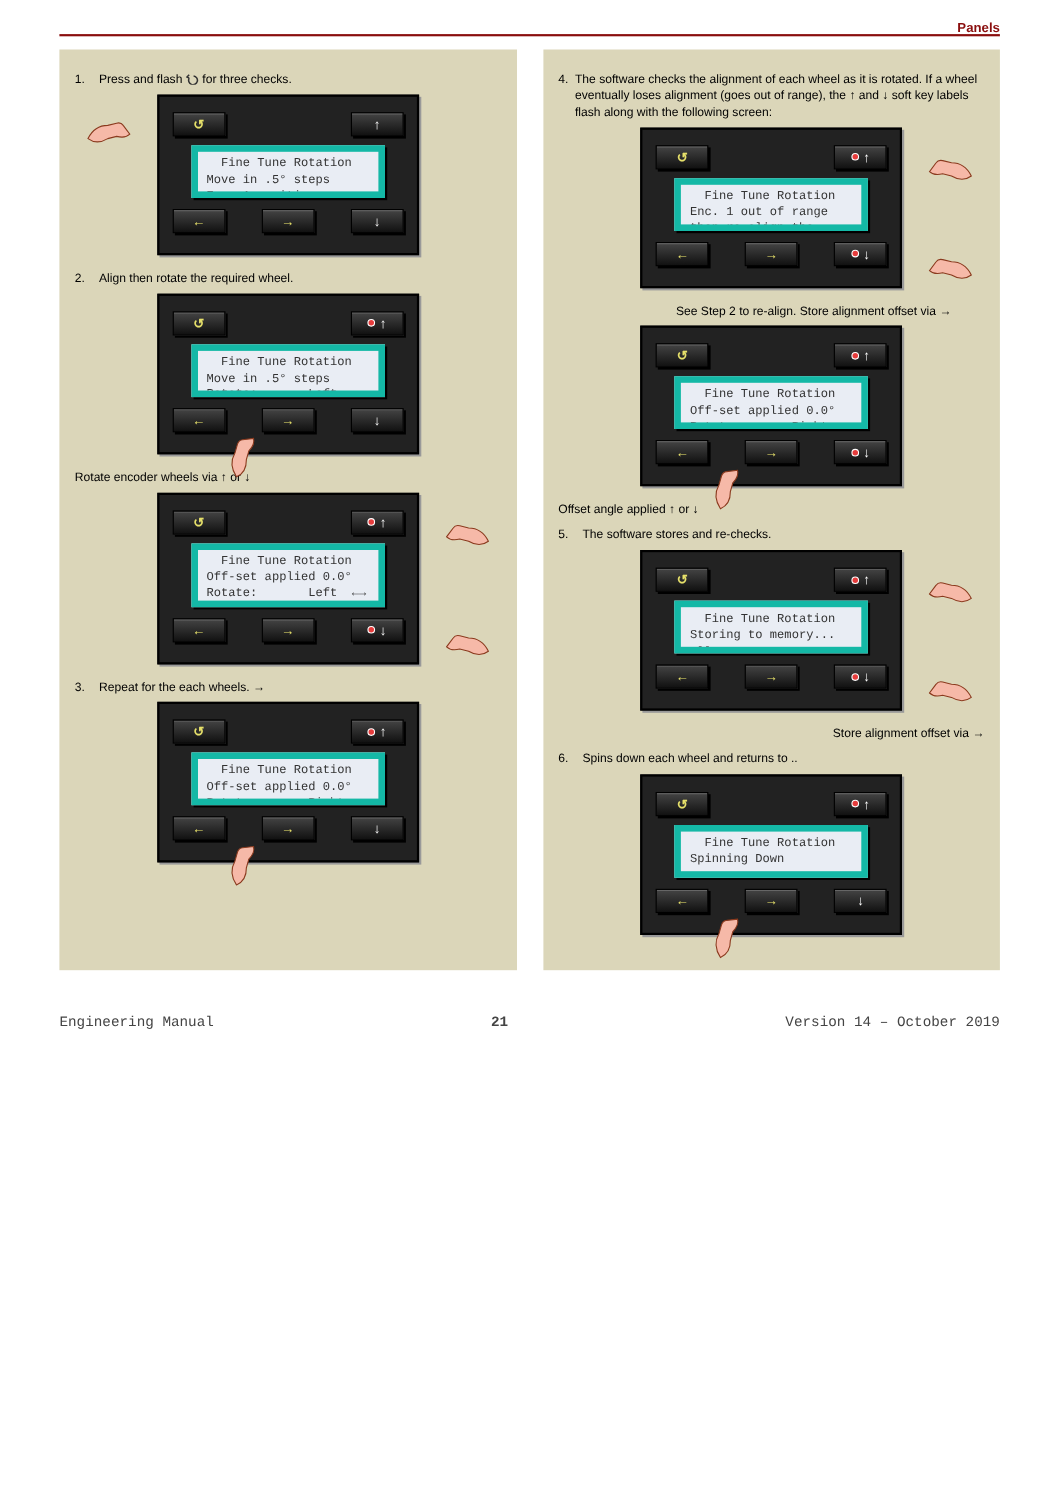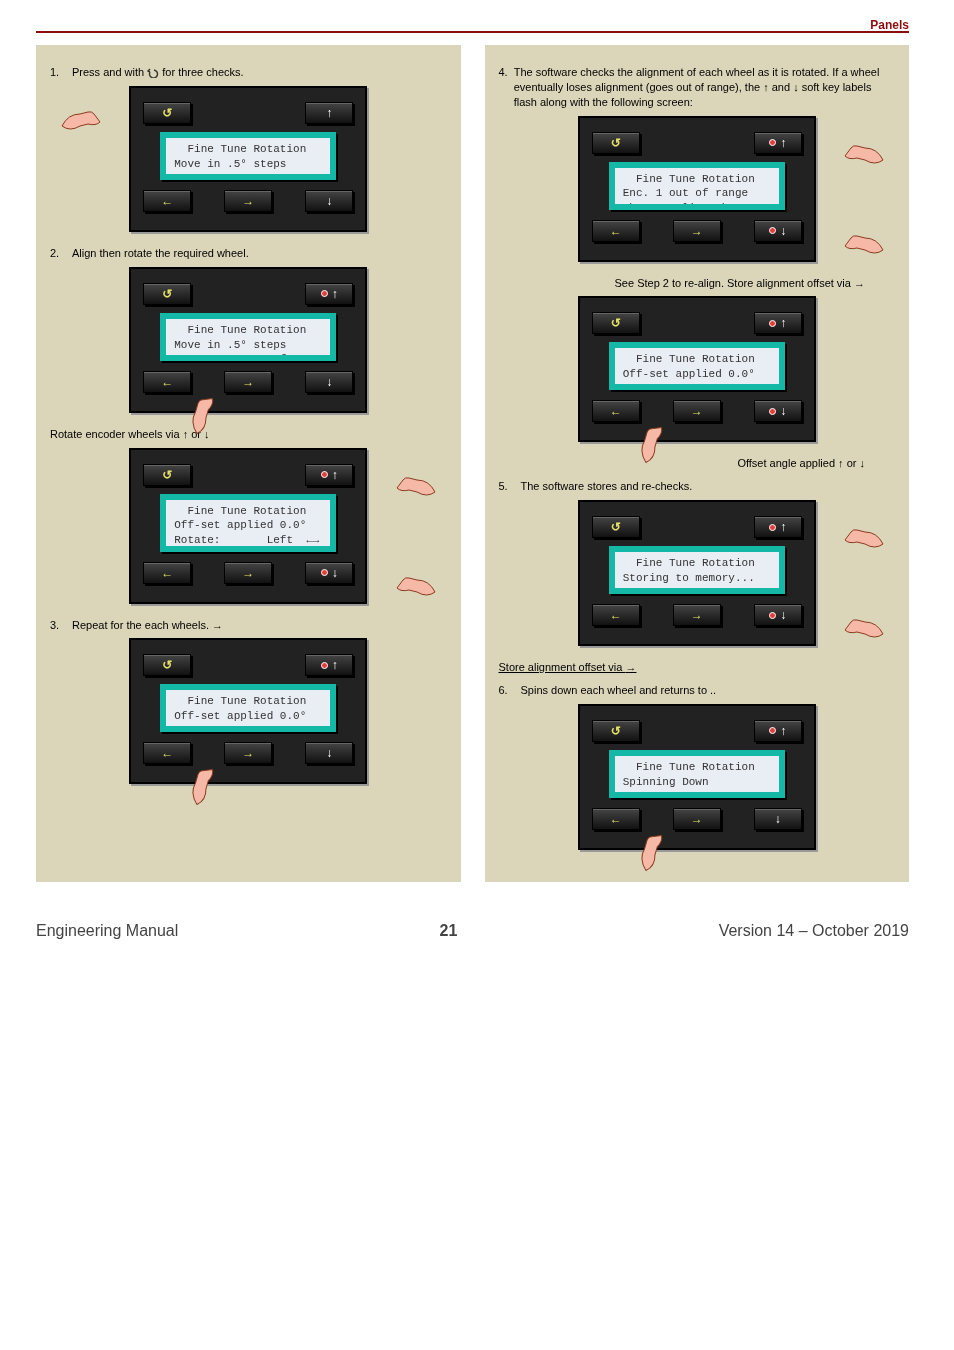--- a/index.html
+++ b/index.html
@@ -1,52 +1,52 @@
 <!DOCTYPE html>
 <html><head>
 <meta charset="utf-8">
 <style>
   * { box-sizing: border-box; }
   html, body { margin: 0; padding: 0; background: #fff; font-family: Arial, Helvetica, sans-serif; color: #000; }
-  .page { width: 954px; margin: 0 auto; padding: 25px 45px 40px 36px; position: relative; }
+  .page { width: 954px; margin: 0 auto; padding: 25px 45px 40px 54px; position: relative; }
   .hr { border-top: 2px solid #8a0e0e; margin: 6px 0 12px 0; }
   .head-right { position:absolute; right:45px; top:18px; font-size:12px; color:#8a0e0e; font-weight:bold; }
   .cols { display: flex; gap: 24px; }
   .col { flex: 1; background: #dbd6b9; padding: 12px 14px 18px 14px; }
   .panel-wrap { position: relative; margin: 6px 0 14px 0; }
   .panel { background: #222; border: 2px solid #000; width: 238px; margin: 0 auto; box-shadow: 2px 2px 0 #999; padding: 10px 12px 14px 12px; }
   .row { display:flex; justify-content:space-between; align-items:center; margin:4px 0; }
   .btn { width:48px; height:22px; background: linear-gradient(#444, #111); border:1px solid #000; box-shadow: inset 0 1px 0 #666, 2px 2px 0 #000; display:flex; align-items:center; justify-content:center; gap:4px; }
   .btn .glyph { color:#e6e06a; font-size:12px; line-height:1; font-weight:bold; }
   .btn .glyph.white { color:#fff; }
   .led { width:7px; height:7px; border-radius:50%; background:#e63c3c; border:1px solid #fff; }
   .lcd { width:176px; height:48px; background:#e9edf4; border:6px solid #14b8a6; margin: 8px auto 10px auto; box-shadow: 2px 2px 0 #000; font-family: "Courier New", monospace; font-size:11px; line-height:1.35; padding:4px 8px; color:#333; white-space:pre; overflow:hidden; }
   .lcd.tall { height:58px; }
   .hand { position:absolute; width:46px; height:36px; pointer-events:none; }
   .hand svg { width:100%; height:100%; }
   .bodytxt { font-size:11px; line-height:1.35; }
   .list-num { display:flex; gap:6px; margin:8px 0 2px 0; }
   .list-num .n { width:16px; }
   .kbd { font-family: Arial; }
-  .footer { display:flex; justify-content:space-between; margin-top:40px; font-size:16px; color:#444; }
+  .footer { display:flex; justify-content:space-between; margin-top:40px; font-size:13px; color:#444;font-family:Liberation Mono, monospace; }
   .footer .pg { font-weight:bold;text-align:right; }
 </style>
 </head>
 <body>
 
 <div class="page">
   <span class="head-right">Panels</span>
   <div class="hr"></div>
 
   <div class="cols">
 
     <div class="col">
       <div class="bodytxt list-num">
         <span class="n">1.</span>
-        <span><span>Press and with </span><svg width="12" height="10" style="vertical-align:middle">
+        <span><span>Press and flash </span><svg width="12" height="10" style="vertical-align:middle">
               <path d="M7 2 A4 4 0 1 1 3 4" stroke="#333" fill="none" stroke-width="1.4"></path>
               <path d="M3 4 L1 3 L3 1" stroke="#333" fill="none" stroke-width="1.4"></path>
             </svg><span> for three checks.</span></span>
       </div>
       <div class="panel-wrap">
         <div class="panel">
           <div class="row">
             <div class="btn">
                 <span class="glyph">↺</span>
               </div>
@@ -264,21 +264,21 @@
                 <span class="led"></span>
                 <span class="glyph white">↓</span>
               </div>
           </div>
         </div>
         <span class="hand" style="left:130px; bottom:-20px; transform:rotate(-60deg);"><svg viewBox="0 0 46 36">
               <path d="M4 22 Q10 10 22 10 L30 8 Q34 7 36 10 L42 18 Q38 22 30 20 L22 22 Q12 28 4 22 Z" fill="#f6b9a8" stroke="#8a3a1e" stroke-width="1"></path>
             </svg></span>
       </div>
 
-      <div class="bodytxt" style="text-align:right; padding-right:30px">
+      <div class="bodytxt" style="text-align:left; padding-right:30px">
         <span>Offset angle applied   </span><span class="kbd">↑</span><span> or </span><span class="kbd">↓</span>
       </div>
       <div class="bodytxt list-num">
         <span class="n">5.</span>
           <span> The software stores and re-checks.</span>
       </div>
       <div class="panel-wrap">
         <div class="panel">
           <div class="row">
             <div class="btn">
@@ -308,21 +308,21 @@
           </div>
         </div>
         <span class="hand" style="right:8px; top:22px; transform:scaleX(-1);"><svg viewBox="0 0 46 36">
               <path d="M4 22 Q10 10 22 10 L30 8 Q34 7 36 10 L42 18 Q38 22 30 20 L22 22 Q12 28 4 22 Z" fill="#f6b9a8" stroke="#8a3a1e" stroke-width="1"></path>
             </svg></span>
         <span class="hand" style="right:8px; bottom:-2px; transform:scaleX(-1);"><svg viewBox="0 0 46 36">
               <path d="M4 22 Q10 10 22 10 L30 8 Q34 7 36 10 L42 18 Q38 22 30 20 L22 22 Q12 28 4 22 Z" fill="#f6b9a8" stroke="#8a3a1e" stroke-width="1"></path>
             </svg></span>
       </div>
 
-      <div class="bodytxt" style="text-align:left;text-decoration:underline;">
+      <div class="bodytxt" style="text-align:right;">
         <span>Store alignment offset via </span><span class="kbd">→</span>
       </div>
       <div class="bodytxt list-num">
         <span class="n">6.</span>
           <span>Spins down each wheel and returns to ..</span>
       </div>
       <div class="panel-wrap">
         <div class="panel">
           <div class="row">
             <div class="btn">

